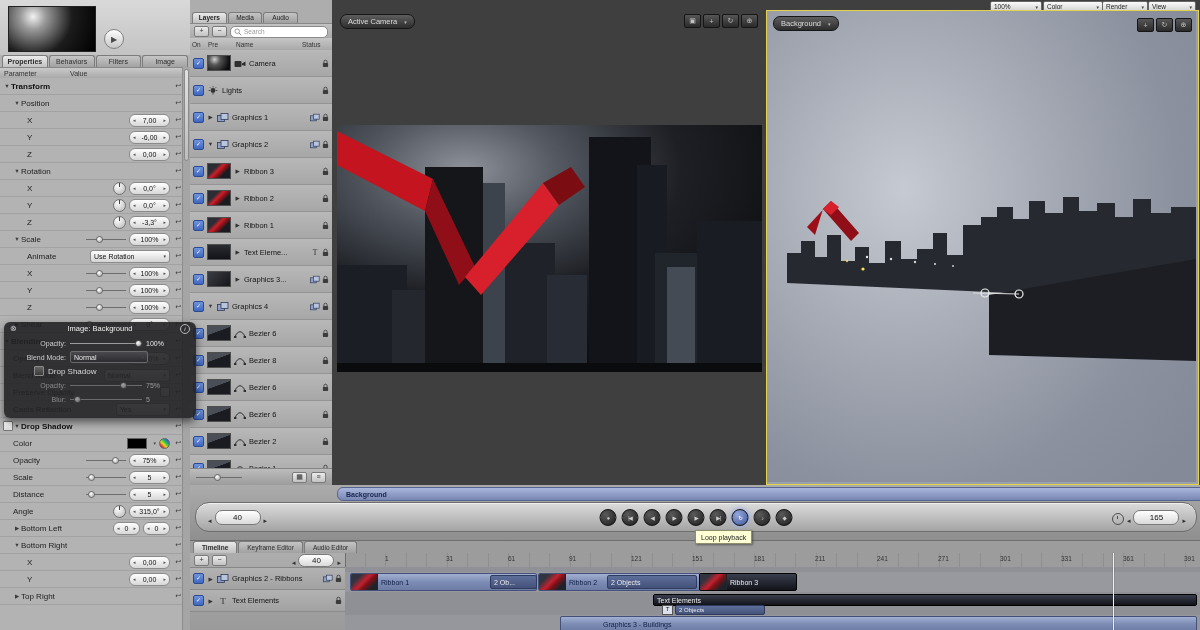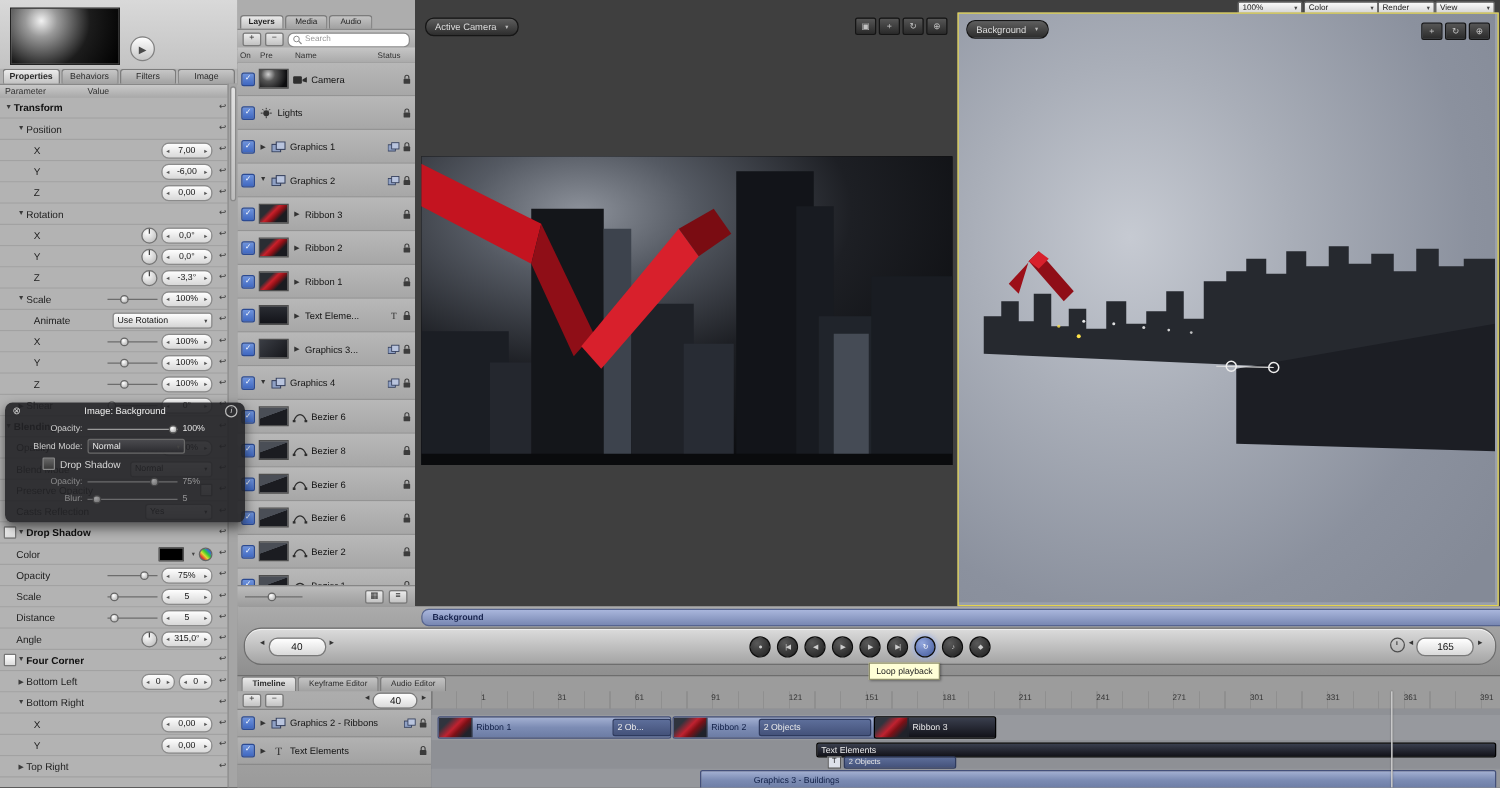--- a/index.html
+++ b/index.html
@@ -117,21 +117,21 @@
   .view-right{position:absolute;left:434px;top:10px;width:431px;height:473px;border:1px solid #e3d34b;background:#9aa0ac}
   .view-left svg,.view-right svg{display:block}
 
   
   .transport{position:absolute;left:190px;top:485px;width:1010px;height:55px;background:linear-gradient(#ababab,#8f8f8f)}
   .bgbar{position:absolute;left:147px;top:2px;width:858px;height:12px;border-radius:6px;border:1px solid #56648f;
          background:linear-gradient(#a9b6dc,#7887b2);display:flex;align-items:center;padding:0 8px;
          font-size:7px;color:#18244e;font-weight:bold}
   .tbar{position:absolute;left:5px;top:17px;width:1000px;height:28px;border-radius:14px;border:1px solid #6e6e6e;
         background:linear-gradient(#dcdcdc,#a4a4a4);box-shadow:inset 0 1px #efefef}
-  .pstp{position:absolute;display:flex;align-items:flex-start;gap:3px;font-size:7px;color:#333}
+  .pstp{position:absolute;display:flex;align-items:flex-end;gap:3px;font-size:7px;color:#333}
   .pbox{width:44px;height:13px;border-radius:7px;background:linear-gradient(#fff,#dadada);border:1px solid #7a7a7a;
         font-size:8px;color:#111;display:flex;align-items:center;justify-content:center}
   .tbtns{position:absolute;left:50%;top:6px;transform:translateX(-50%);display:flex;gap:5px}
   .tbtn{width:15px;height:15px;border-radius:50%;border:1px solid #0e0e0e;color:#cdcdcd;font-size:5.5px;
         letter-spacing:-1px;display:flex;align-items:center;justify-content:center;
         background:radial-gradient(circle at 35% 30%,#5a5a5a,#1d1d1d)}
   .tbtn.active{background:radial-gradient(circle at 35% 30%,#93a7dd,#41589b);box-shadow:0 0 4px 1px #9db1e8;color:#fff}
   .clockicon{width:10px;height:10px;border-radius:50%;border:1px solid #4e4e4e;position:relative}
   .clockicon:after{content:"";position:absolute;left:4px;top:2px;width:1px;height:3px;background:#4e4e4e}
   .tooltip{position:absolute;left:505px;top:45px;height:12px;padding:0 5px;background:#ffffd6;border:1px solid #8e8e6a;
@@ -494,26 +494,20 @@
       <div class="irow">
           <span class="ilabel ind">Angle</span>
           <span class="ictrl">
             <span class="dial"></span>
             <span class="stp">
               <i>◂</i>
               <b>315,0°</b>
               <i>▸</i>
             </span>
           </span>
-          <span class="reset">↩</span>
-        </div>
-      <div class="irow sect">
-          <span class="cb"></span>
-          <span class="disc">▼</span>
-          <span class="ilabel">Four Corner</span>
           <span class="reset">↩</span>
         </div>
       <div class="irow">
           <span class="disc ind">▶</span>
           <span class="ilabel">Bottom Left</span>
           <span class="ictrl">
             <span class="stp">
               <i>◂</i>
               <b style="min-width:10px">0</b>
               <i>▸</i>

